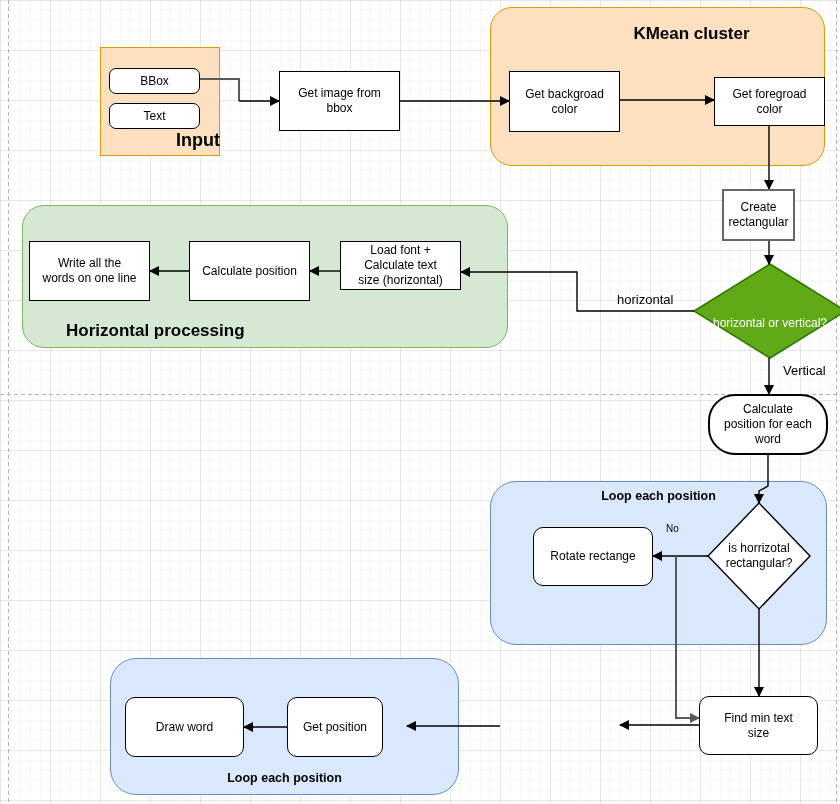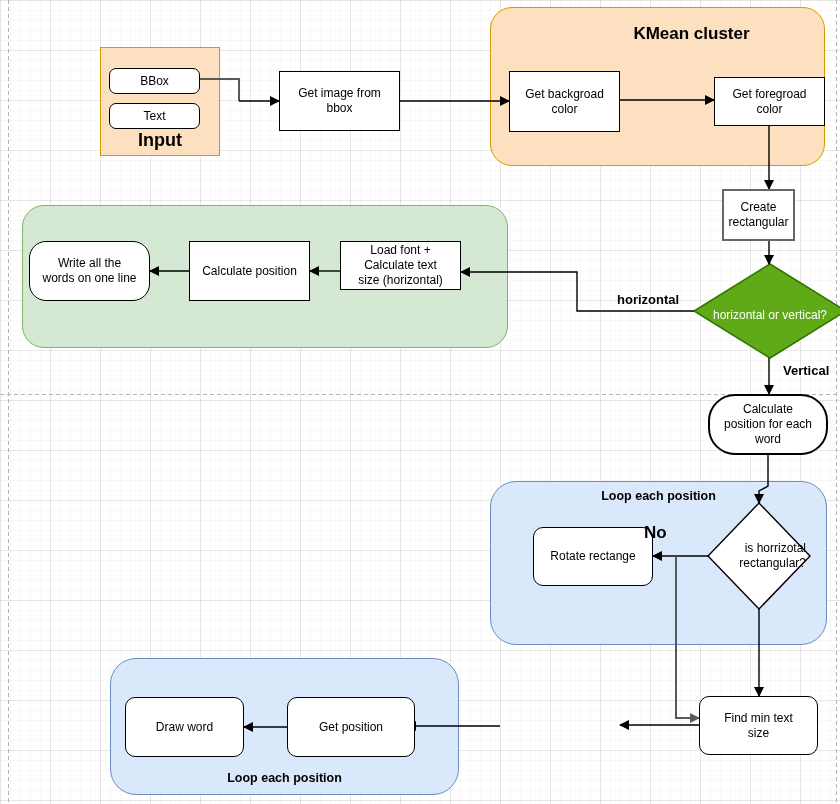--- a/index.html
+++ b/index.html
@@ -30,21 +30,21 @@
   }
   .rounded{border-radius:10px;}
   .pill{border-radius:7px;}
   .gray-border{border:2px solid #666666;}
   .thick{border-width:2px;}
   .diamond-label{
     position:absolute;z-index:4;display:flex;align-items:center;justify-content:center;
     text-align:center;font-size:12px;line-height:1.25;pointer-events:none;
   }
   .white-text{color:#ffffff;}
-  .edge-label{position:absolute;font-weight:bold;font-size:13px;white-space:nowrap;z-index:4;}
+  .edge-label{position:absolute;font-weight:normal;font-size:13px;white-space:nowrap;z-index:4;}
   .e{fill:none;stroke:#000;stroke-width:1.4px;}
   .e-gray{fill:none;stroke:#595959;stroke-width:2px;}
   .page-line{stroke:var(--page-line);stroke-width:1px;stroke-dasharray:4 3;}
   .poly-green{fill:var(--decision-fill);stroke:var(--decision-border);stroke-width:1.5px;}
   .poly-white{fill:#ffffff;stroke:#000;stroke-width:1.4px;}
 </style>
 </head>
 <body>
 
 <div id="canvas">
@@ -54,22 +54,23 @@
     <line class="page-line" x1="836.5" y1="0" x2="836.5" y2="804"></line>
     <line class="page-line" x1="0" y1="394.5" x2="840" y2="394.5"></line>
   </svg>
 
   <div class="container c-orange" style="left:100px;top:47px;width:120px;height:109px;"></div>
   <div class="container c-orange" style="left:490px;top:7px;width:335px;height:159px;border-radius:22px;"></div>
   <div class="container c-green" style="left:22px;top:205px;width:486px;height:143px;"></div>
   <div class="container c-blue" style="left:490px;top:481px;width:337px;height:164px;"></div>
   <div class="container c-blue" style="left:110px;top:658px;width:349px;height:137px;"></div>
 
-  <div class="ctitle" style="left:100px;top:130px;width:120px;text-align:center;font-size:18px;">Input</div>
+  <div class="ctitle" style="left:100px;top:130px;width:120px;text-align:right;font-size:18px;">Input</div>
   <div class="ctitle" style="left:490px;top:24px;width:403px;text-align:center;font-size:17px;">KMean cluster</div>
+  <div class="ctitle" style="left:66px;top:321px;font-size:17px;">Horizontal processing</div>
   <div class="ctitle" style="left:490px;top:489px;width:337px;text-align:center;font-size:12.5px;">Loop each position</div>
   <div class="ctitle" style="left:110px;top:771px;width:349px;text-align:center;font-size:12.5px;">Loop each position</div>
 
   <svg class="layer" id="shapes-edges">
     <defs>
       <marker id="arrow" markerUnits="userSpaceOnUse" markerWidth="10" markerHeight="10" refX="9" refY="5" orient="auto">
         <path d="M0,0 L10,5 L0,10 z" fill="#000"></path>
       </marker>
       <marker id="arrow-gray" markerUnits="userSpaceOnUse" markerWidth="10" markerHeight="10" refX="9" refY="5" orient="auto">
         <path d="M0,0 L10,5 L0,10 z" fill="#595959"></path>
@@ -115,39 +116,39 @@
     </div>
   <div class="node gray-border" style="left:722px;top:189px;width:73px;height:52px;">
       <span>Create rectangular</span>
     </div>
   <div class="node" style="left:340px;top:241px;width:121px;height:49px;">
       <span>Load font + Calculate text size (horizontal)</span>
     </div>
   <div class="node" style="left:189px;top:241px;width:121px;height:60px;">
       <span>Calculate position</span>
     </div>
-  <div class="node" style="left:29px;top:241px;width:121px;height:60px;border-radius:17px;">
+  <div class="node" style="left:29px;top:241px;width:121px;height:60px;">
       <span>Write all the words on one line</span>
     </div>
   <div class="node thick" style="left:708px;top:394px;width:120px;height:61px;border-radius:27px;">
       <span>Calculate position for each word</span>
     </div>
   <div class="node rounded" style="left:533px;top:527px;width:120px;height:59px;">
       <span>Rotate rectange</span>
     </div>
   <div class="node rounded" style="left:699px;top:696px;width:119px;height:59px;">
       <span>Find min text size</span>
     </div>
-  <div class="node rounded" style="left:287px;top:697px;width:128px;height:60px;">
+  <div class="node rounded" style="left:287px;top:697px;width:96px;height:60px;">
       <span>Get position</span>
     </div>
   <div class="node rounded" style="left:125px;top:697px;width:119px;height:60px;">
       <span>Draw word</span>
     </div>
 
-  <div class="diamond-label white-text" style="left:700px;top:300px;width:140px;height:30px;">horizontal or vertical?</div>
-  <div class="diamond-label" style="left:712px;top:536px;width:94px;height:40px;text-align:right;">is horrizotal rectangular?</div>
+  <div class="diamond-label white-text" style="left:700px;top:308px;width:140px;height:30px;">horizontal or vertical?</div>
+  <div class="diamond-label" style="left:712px;top:536px;width:94px;height:40px;">is horrizotal rectangular?</div>
 
   <div class="edge-label" style="left:617px;top:292px;">horizontal</div>
   <div class="edge-label" style="left:783px;top:363px;">Vertical</div>
-  <div class="edge-label" style="left:644px;top:523px;font-size:17px;">No</div>
+  <div class="edge-label" style="left:666px;top:523px;font-size:10px;">No</div>
 
 </div>
 
 </body></html>

